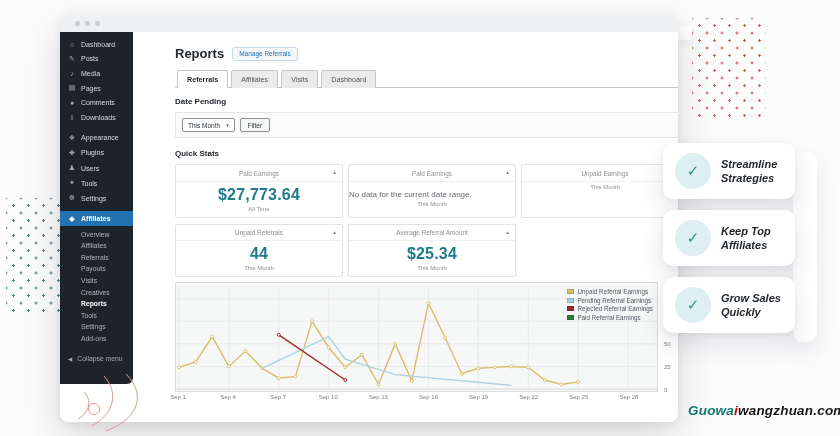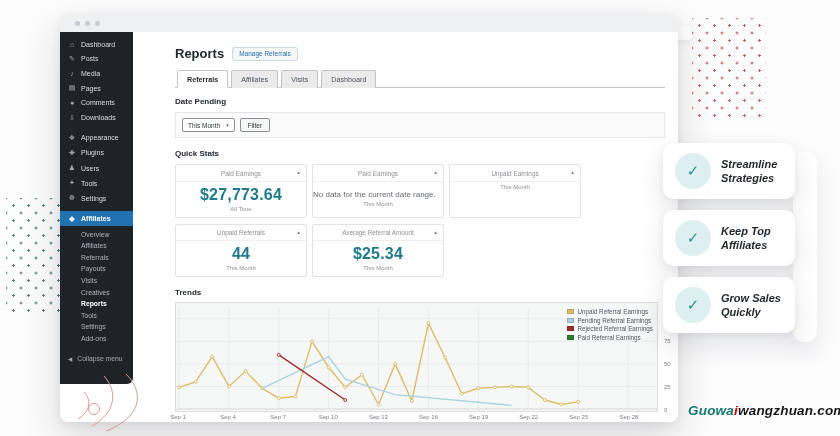--- a/index.html
+++ b/index.html
@@ -72,21 +72,21 @@
   .filterbar { margin-top:6px; background:#fbfbfc; border:1px solid #e3e5e8;
     padding:5px 6px; display:flex; gap:5px; align-items:center; }
   .select { background:#fff; border:1px solid #8c8f94; border-radius:2px;
     font-size:6.5px; color:#2c3338; padding:2.5px 5px; display:flex; gap:6px;
     align-items:center; cursor:pointer; }
   .select .car { font-size:5px; color:#50575e; }
   .btn-filter { background:#f6f7f7; border:1px solid #8c8f94; border-radius:2px;
     font-size:6.5px; color:#2c3338; padding:2.5px 7px; cursor:pointer; }
   .quickstats-label { margin-top:11px; }
   .stats-row { display:flex; gap:5px; margin-top:6px; }
-  .stat-card { width:132px; background:#fff; border:1px solid #e0e2e6;
+  .stat-card { width:168px; background:#fff; border:1px solid #e0e2e6;
     border-radius:2px; position:relative; padding-bottom:5px; }
   .stat-title { font-size:6.4px; color:#8c8f94; text-align:center; padding:4.5px 0 4px; 
     border-bottom:1px solid #f0f0f1; }
   .stat-caret { position:absolute; right:6px; top:4px; font-size:5.5px; color:#787c82; cursor:pointer; }
   .stat-value { font-size:16px; font-weight:bold; color:#1f7a8c; text-align:center;
     margin-top:4px; letter-spacing:.2px; }
   .stat-msg { font-size:8px; color:#646970; margin-top:8px; }
   .stat-cap { font-size:6px; color:#8c8f94; text-align:center; margin-top:2px; }
   .trends-label { margin-top:11px; }
   .chart-wrap { position:relative; margin-top:5px; }
@@ -253,21 +253,20 @@
             <div class="stat-cap">This Month</div>
           </div>
           <div class="stat-card">
             <div class="stat-title">Average Referral Amount</div>
             <span class="stat-caret">▴</span>
             <div class="stat-value">$25.34</div>
             <div class="stat-cap">This Month</div>
           </div>
         </div>
 
-      <div class="sec-label trends-label">Trends</div>
       <div class="chart-wrap">
         <div class="chart-area">
           <svg id="chart-svg" viewBox="0 0 483 110" preserveAspectRatio="none">
               <line x1="0" y1="108" x2="483" y2="108" stroke="#e9eaeb" stroke-width="1"></line>
               <line x1="0" y1="85" x2="483" y2="85" stroke="#e9eaeb" stroke-width="1"></line>
               <line x1="0" y1="62" x2="483" y2="62" stroke="#e9eaeb" stroke-width="1"></line>
               <line x1="0" y1="39" x2="483" y2="39" stroke="#e9eaeb" stroke-width="1"></line>
               <line x1="0" y1="16" x2="483" y2="16" stroke="#e9eaeb" stroke-width="1"></line>
               <line x1="3" y1="6" x2="3" y2="108" stroke="#e9eaeb" stroke-width="1"></line>
               <line x1="53.099999999999994" y1="6" x2="53.099999999999994" y2="108" stroke="#e9eaeb" stroke-width="1"></line>

